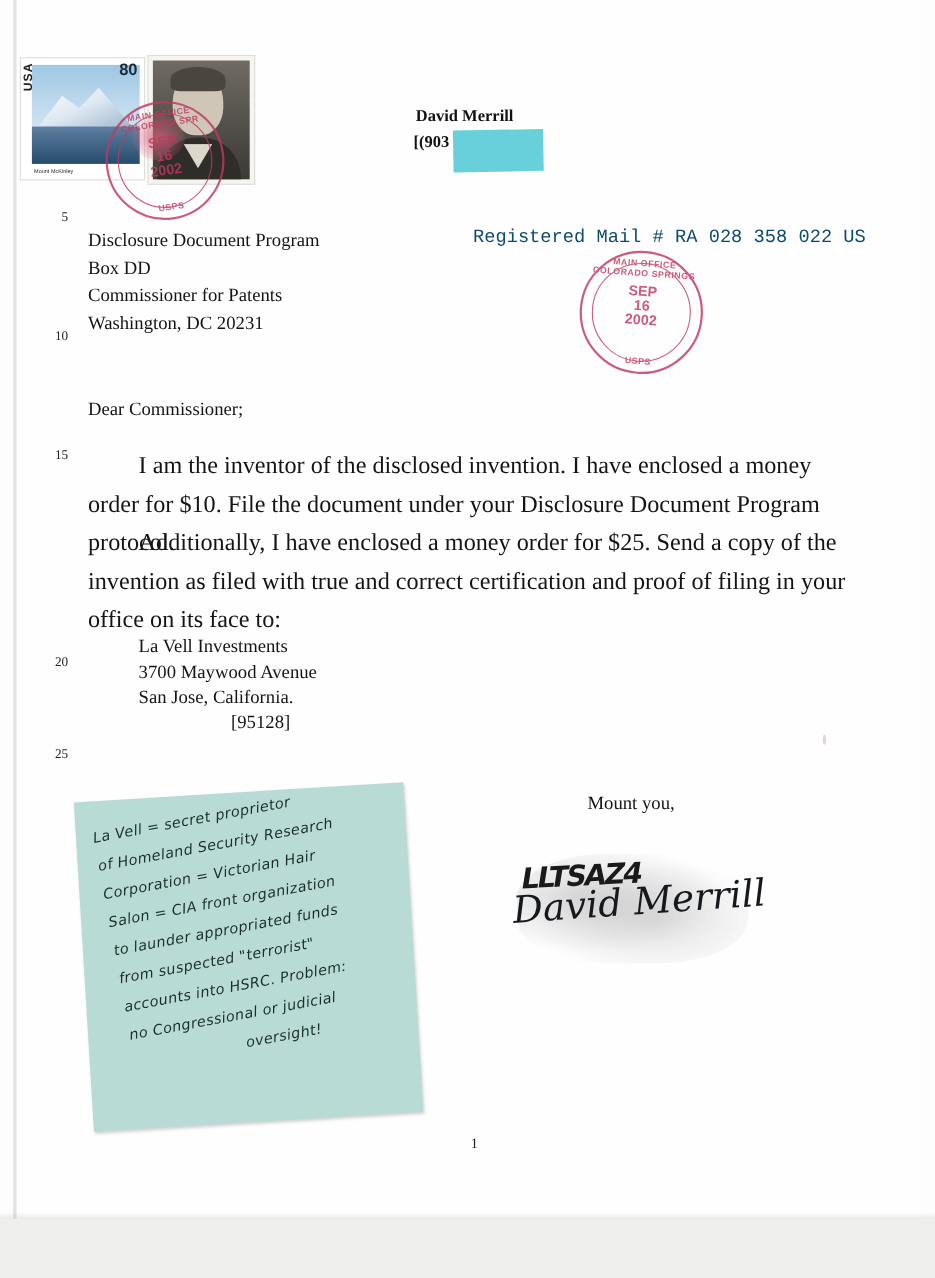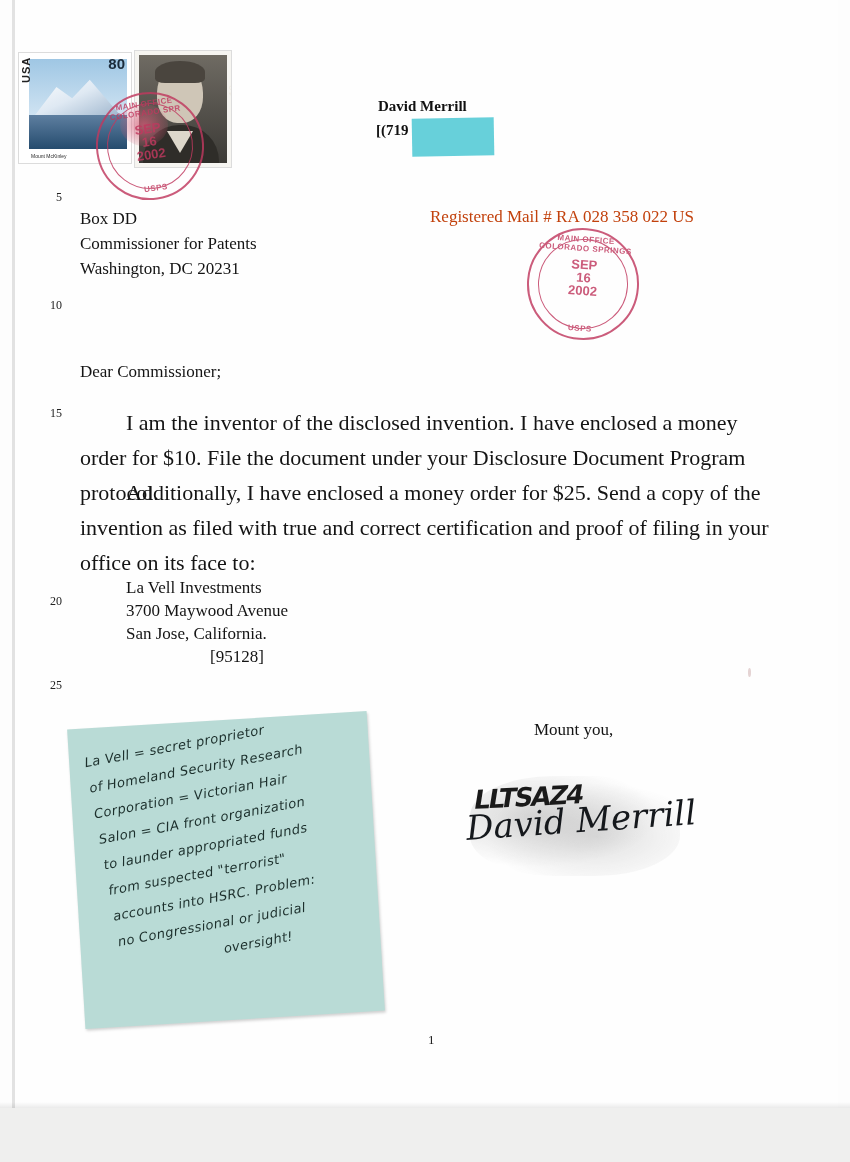--- a/index.html
+++ b/index.html
@@ -283,21 +283,22 @@
     top: 206px;
     font-size: 17px;
     line-height: 25px;
     color: #141414;
   }
   .reg-mail {
     position: absolute;
     left: 430px;
     top: 207px;
     font-size: 17px;
-    color: #c2410c;
+    color: #0c4a6e;
+    font-family: Liberation Mono, monospace;
   }
   .salutation {
     position: absolute;
     left: 80px;
     top: 362px;
     font-size: 17px;
     color: #141414;
   }
   .para {
     position: absolute;
@@ -455,32 +456,33 @@
     <div class="cancel-top-arc">MAIN OFFICE  COLORADO SPRINGS</div>
     <div class="cancel-date">
       <span>SEP</span>
       <span>16</span>
       <span>2002</span>
     </div>
     <div class="cancel-bot-arc">USPS</div>
   </div>
 
   <div class="sender">David Merrill</div>
-  <div class="sender-phone">[(719</div>
+  <div class="sender-phone">[(903</div>
   <div class="redaction"></div>
 
   <div class="line-numbers">
     <span class="ln" style="top:190px">5</span>
     <span class="ln" style="top:298px">10</span>
     <span class="ln" style="top:406px">15</span>
     <span class="ln" style="top:594px">20</span>
     <span class="ln" style="top:678px">25</span>
   </div>
 
   <div class="addr-block">
+    <div>Disclosure Document Program</div>
     <div>Box DD</div>
     <div>Commissioner for Patents</div>
     <div>Washington, DC 20231</div>
   </div>
 
   <div class="reg-mail">Registered Mail # RA 028 358 022 US</div>
 
   <div class="salutation">Dear Commissioner;</div>
 
   <div class="para para-indent p1">I am the inventor of the disclosed invention. I have enclosed a money order for $10. File the document under your Disclosure Document Program protocol.</div>

